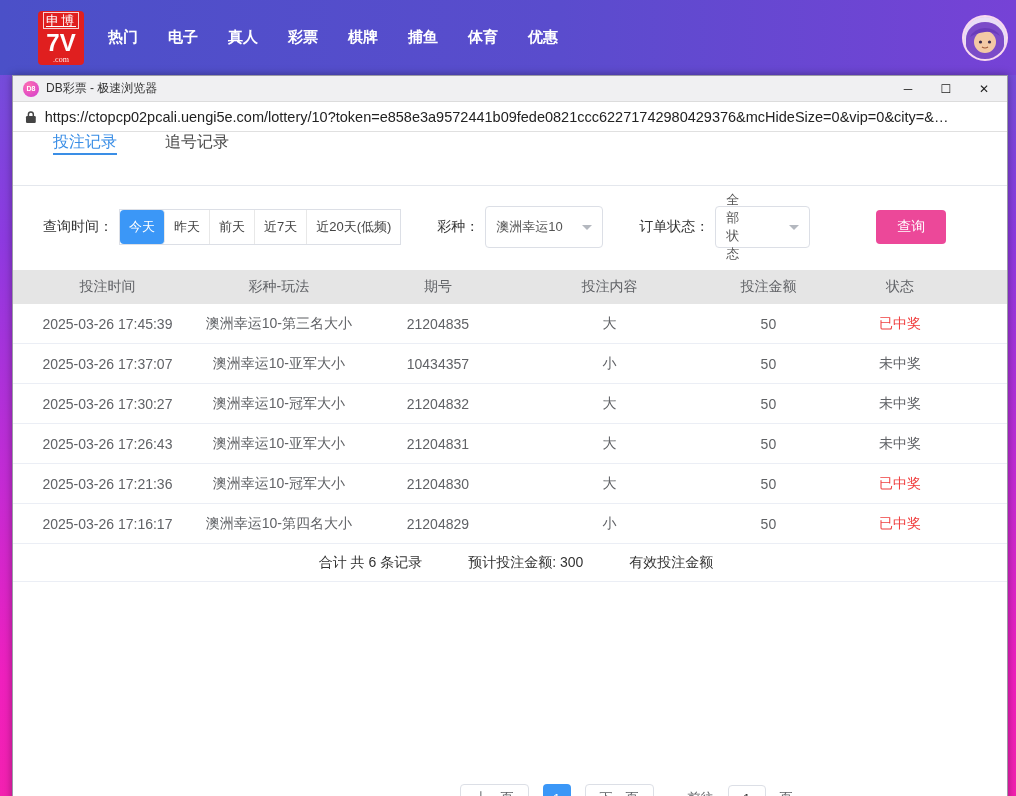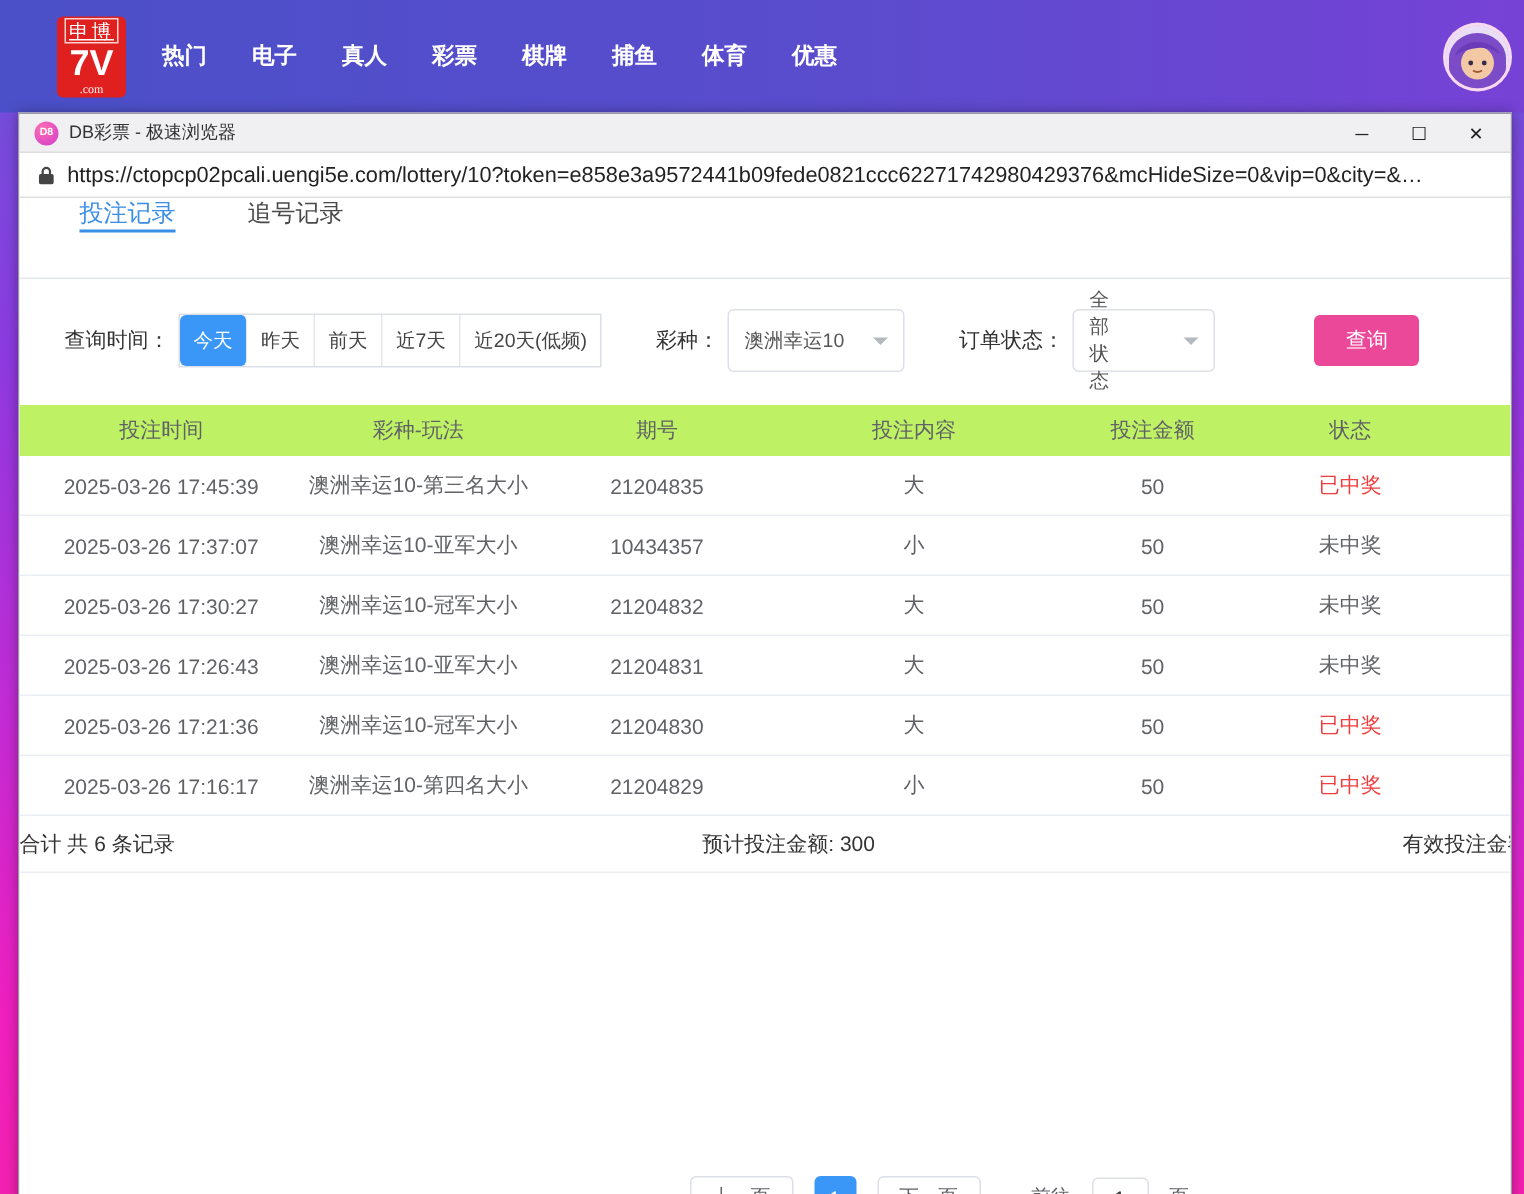--- a/index.html
+++ b/index.html
@@ -74,29 +74,29 @@
   }
   .sel-lottery { width:118px; } .sel-status { width:95px;gap:36px; }
   .chev { width:0; height:0; border-left:5px solid transparent; border-right:5px solid transparent; border-top:5px solid #b4b8bf; margin-left:8px; }
   .btn-primary {
     margin-left:66px; width:70px; height:34px; background:#ec4899; color:#fff;
     border:none; border-radius:4px; font-size:14px; cursor:pointer;
     font-family:"Liberation Sans","DejaVu Sans",sans-serif;
   }
 
   .table { margin-top:22px; }
-  .thead { display:flex; height:34px; align-items:center; background:#bef264; color:#606266; font-size:14px; }
+  .thead { display:flex; height:34px; align-items:center; background:#e5e5e5; color:#606266; font-size:14px; }
   .trow { display:flex; height:40px; align-items:center; border-bottom:1px solid #ebeef5; color:#606266; font-size:14px; }
   .cell { text-align:center; white-space:nowrap; overflow:hidden; }
   .c-time{width:19%}.c-game{width:15.5%}.c-issue{width:16.5%}.c-content{width:18%}.c-amount{width:14%}.c-status{width:12.5%}
   .won { color:#f03e3e; } .lost { color:#606266; }
 
   .summary {
     height:38px; border-bottom:1px solid #ebeef5; display:flex; align-items:center;
-    justify-content:space-between; gap:22px; font-size:14px; color:#333; overflow:hidden;
+    justify-content:center; gap:46px; font-size:14px; color:#333; overflow:hidden;
   }
   .summary .clip { margin-right:-12px; }
 
   .pagination { margin-top:202px; display:flex; align-items:center; justify-content:center; gap:14px; transform:translateX(116px); }
   .pg-btn {
     height:28px; padding:0 14px; border:1px solid #dcdfe6; background:#fff; color:#606266;
     font-size:13px; border-radius:4px; cursor:pointer; font-family:"Liberation Sans","DejaVu Sans",sans-serif;
   }
   .pg-current { width:28px; height:28px; background:#3b97f7; color:#fff; border:none; border-radius:4px; font-size:13px; cursor:pointer; }
   .pg-goto { font-size:13px; color:#606266; }

